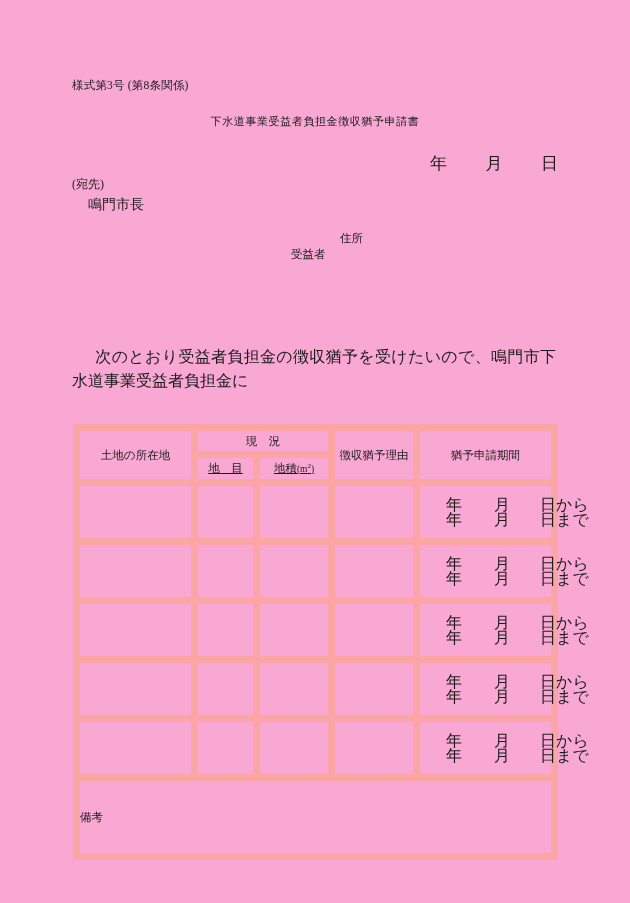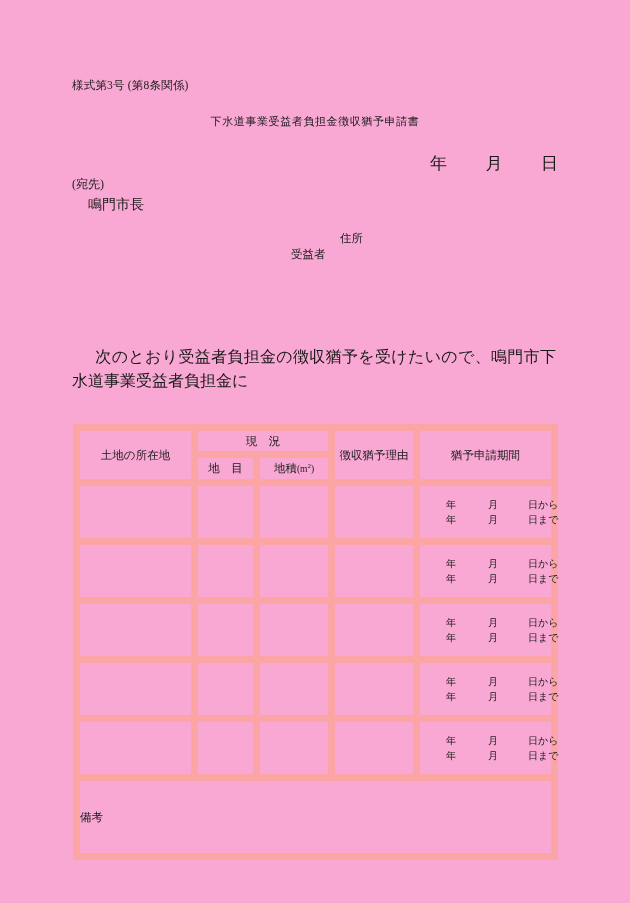--- a/index.html
+++ b/index.html
@@ -120,21 +120,21 @@
     font-size: 11.5px;
   }
   .form-table td, .form-table th {
     border: 7px solid #fca5a5;
     padding: 0;
     font-weight: normal;
     vertical-align: middle;
   }
 
   .th-genkyo { height: 20px; }
-  .th-sub { height: 21px; }
+  .th-sub { height: 21px; text-decoration: underline; }
   .th-tall { height: 41px; }
 
   .col-loc   { width: 118px; }
   .col-chi   { width: 62px; }
   .col-area  { width: 75px; }
   .col-rsn   { width: 85px; }
   .col-per   { width: 138px; }
 
   .area-unit { font-size: 9.5px; }
   .area-unit sup {
@@ -145,21 +145,21 @@
 
   .data-row td { height: 52px; }
 
   .period-cell {
     vertical-align: bottom;
     text-align: left;
     padding-bottom: 4px;
   }
   .period-lines {
     line-height: 15px;
-    font-size: 10px;
+    font-size: 16px;
     padding-left: 26px;
     white-space: nowrap;
   }
   .period-lines .pg1 { display: inline-block; width: 32px; }
   .period-lines .pg2 { display: inline-block; width: 30px; }
 
   .remarks-cell {
     height: 72px;
     text-align: left;
     vertical-align: top;

